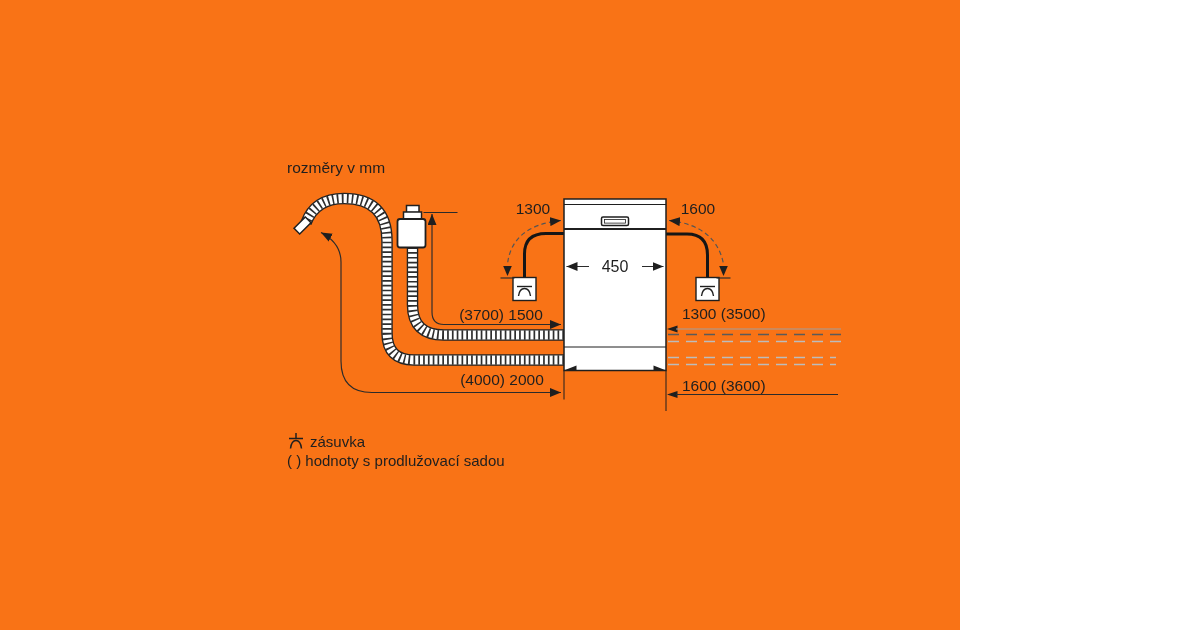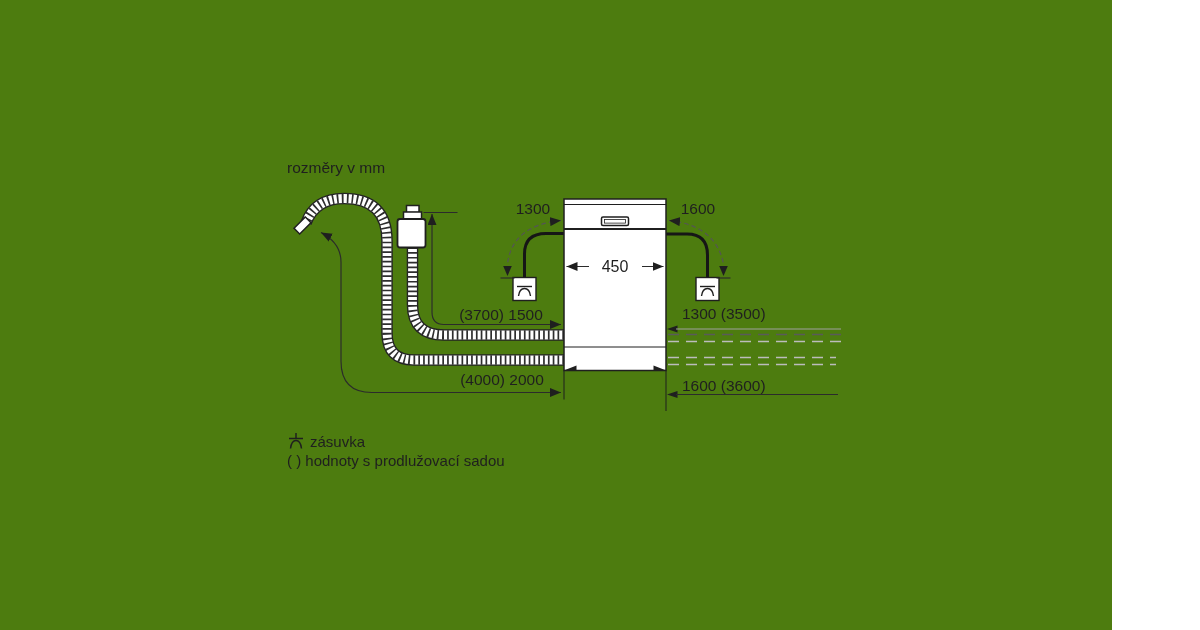--- a/index.html
+++ b/index.html
@@ -1,17 +1,17 @@
 <!DOCTYPE html>
 <html><head>
 <meta charset="utf-8">
 <style>
   html,body{margin:0;padding:0;background:#ffffff;}
   .canvas{
-    position:relative;width:1112px;height:630px;background:#4d7c0f;overflow:hidden;
+    position:relative;width:960px;height:630px;background:#f97316;overflow:hidden;
     font-family:"Liberation Sans", sans-serif;
   }
   svg{display:block;}
   svg text{fill:#1f1f1f;font-family:"Liberation Sans", sans-serif;}
   .t-dim{font-size:15.5px;}
   .t-dim-big{font-size:16px;}
   .t-title{font-size:15.5px;}
   .t-legend{font-size:15px;}
   .thin{fill:none;stroke:#2b2b2b;stroke-width:1.15;}
   .thin-gray{fill:none;stroke:#a0a0a0;stroke-width:1.1;}

